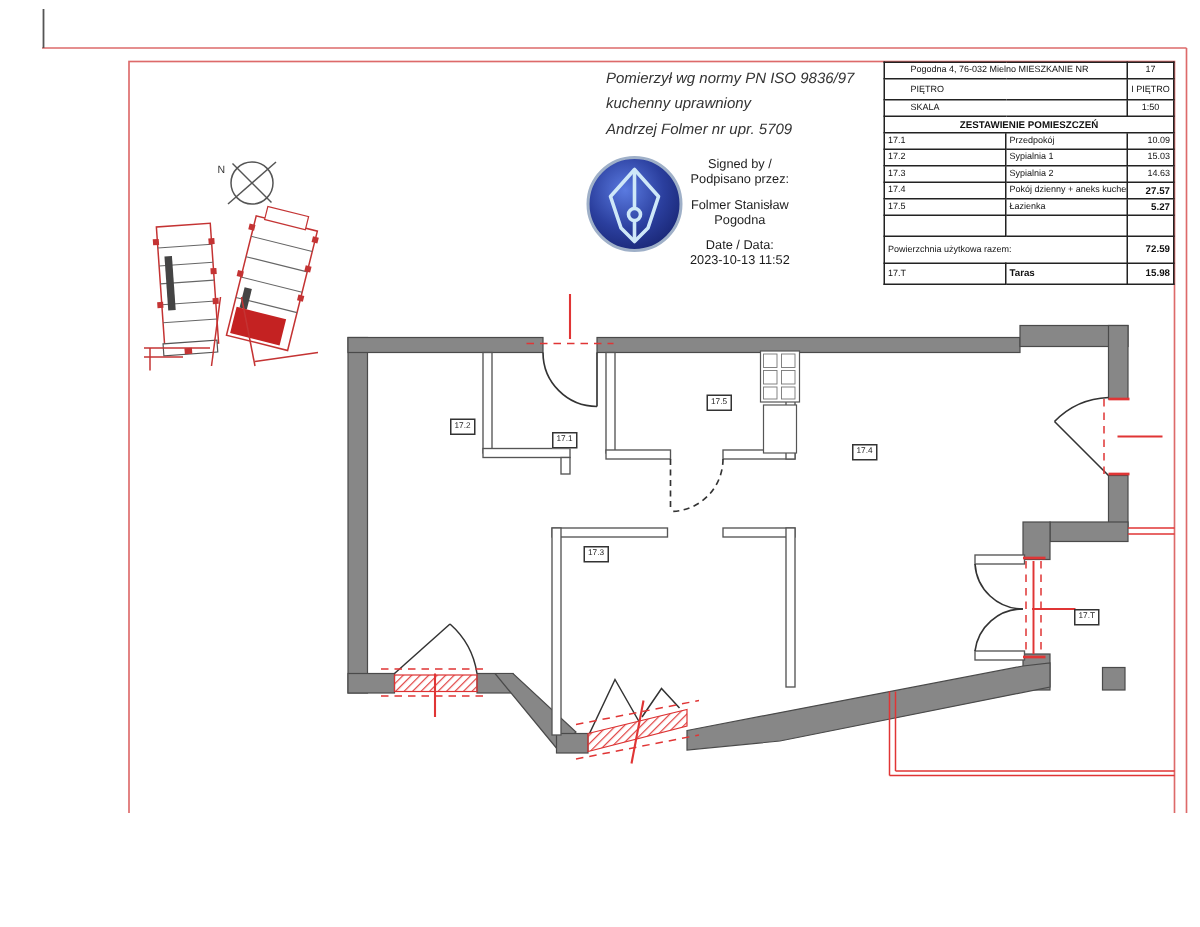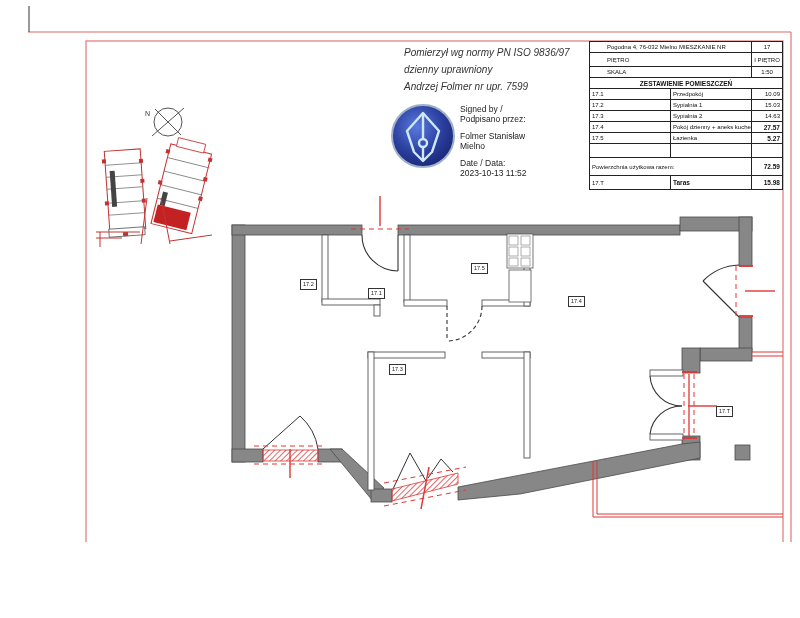--- a/index.html
+++ b/index.html
@@ -5,21 +5,21 @@
   html,body{margin:0;padding:0;background:#fff;}
   #sheet{position:relative;width:800px;height:542px;background:#ffffff;overflow:hidden;
          font-family:Liberation Sans, sans-serif;}
   svg{position:absolute;left:0;top:0;}
 
   
   .notes{position:absolute;left:404px;top:44px;width:200px;font-style:italic;
          font-size:10px;color:#333;line-height:17px;}
 
   
-  .sig-text{position:absolute;left:460px;top:105px;font-size:8.5px;color:#1c1c1c;line-height:9.5px;}
+  .sig-text{position:absolute;left:460px;top:105px;font-size:8.5px;color:#1c1c1c;line-height:9.5px;text-align:center;}
   .sig-text .grp{margin-bottom:8px;}
 
   
   table.title-block{position:absolute;left:589px;top:41px;width:194px;border-collapse:collapse;
         font-size:6px;color:#111;table-layout:fixed;}
   table.title-block td{border:1px solid #222;padding:0 2px;height:10px;overflow:hidden;
         white-space:nowrap;}
   td.cid{width:15px;}
   td.cname{width:147px;}
   td.cval{width:26px;text-align:right;}
@@ -255,32 +255,32 @@
         <line x1="423" y1="147" x2="423" y2="160"></line>
         <line x1="423" y1="113" x2="423" y2="139"></line>
       </g>
     </g>
   </svg>
 
   <div class="compass-n">N</div>
 
   <div class="notes">
     <div>Pomierzył wg normy  PN ISO 9836/97</div>
-    <div>dzienny uprawniony</div>
-    <div>Andrzej Folmer nr upr. 7599</div>
+    <div>kuchenny uprawniony</div>
+    <div>Andrzej Folmer nr upr. 5709</div>
   </div>
 
   <div class="sig-text">
     <div class="grp">
       <div>Signed by /</div>
       <div>Podpisano przez:</div>
     </div>
     <div class="grp">
       <div>Folmer Stanisław</div>
-      <div>Mielno</div>
+      <div>Pogodna</div>
     </div>
     <div class="grp">
       <div>Date / Data:</div>
       <div>2023-10-13 11:52</div>
     </div>
   </div>
 
   <table class="title-block">
     <tbody>
         <tr>

